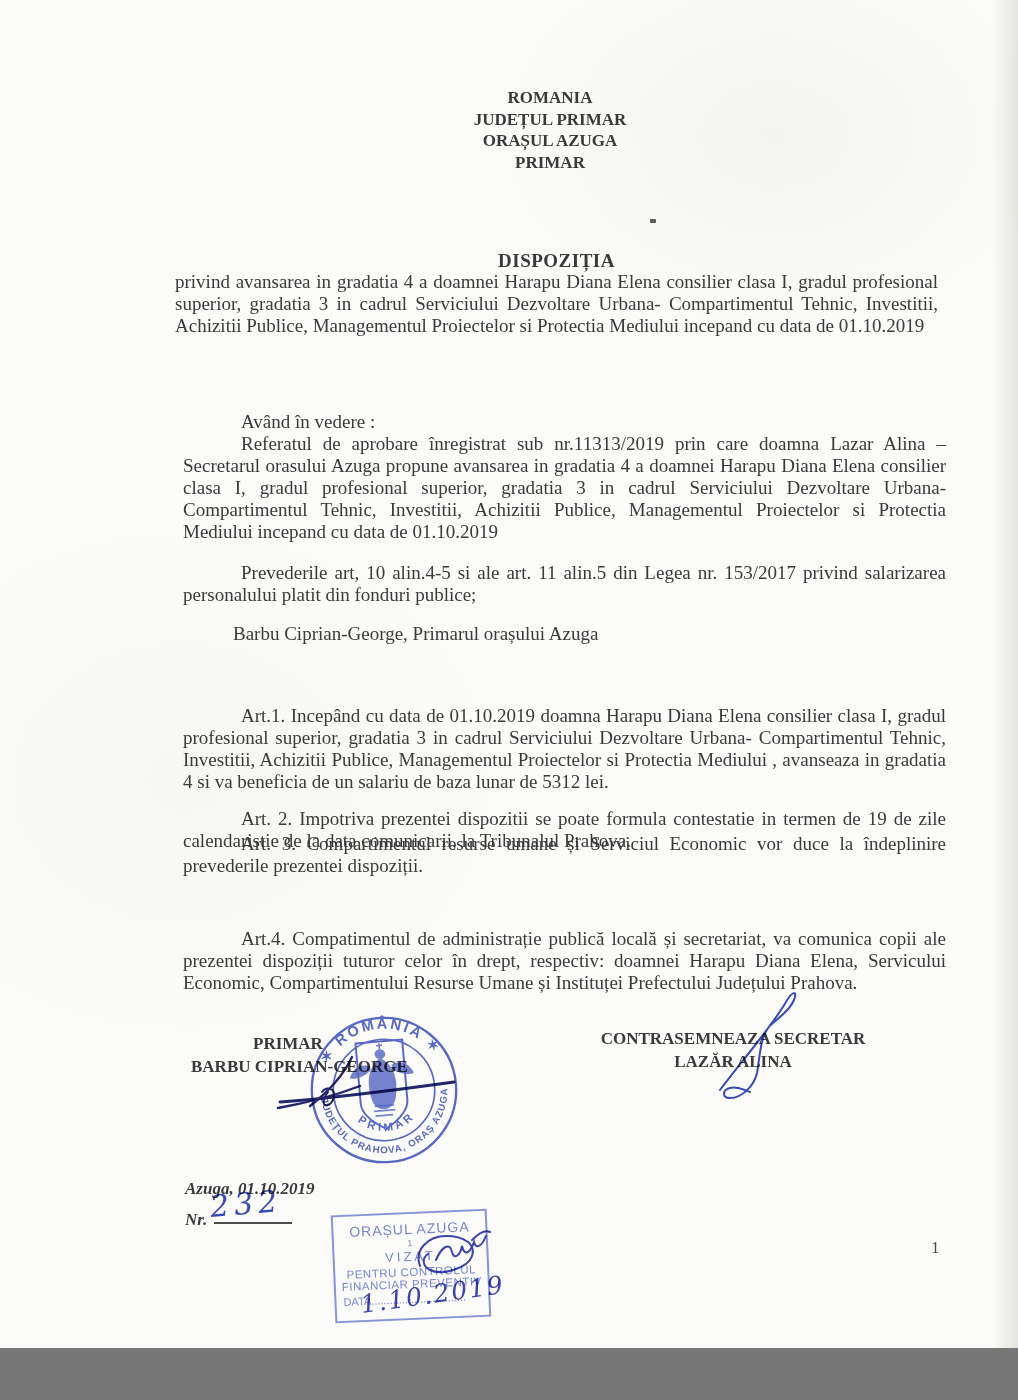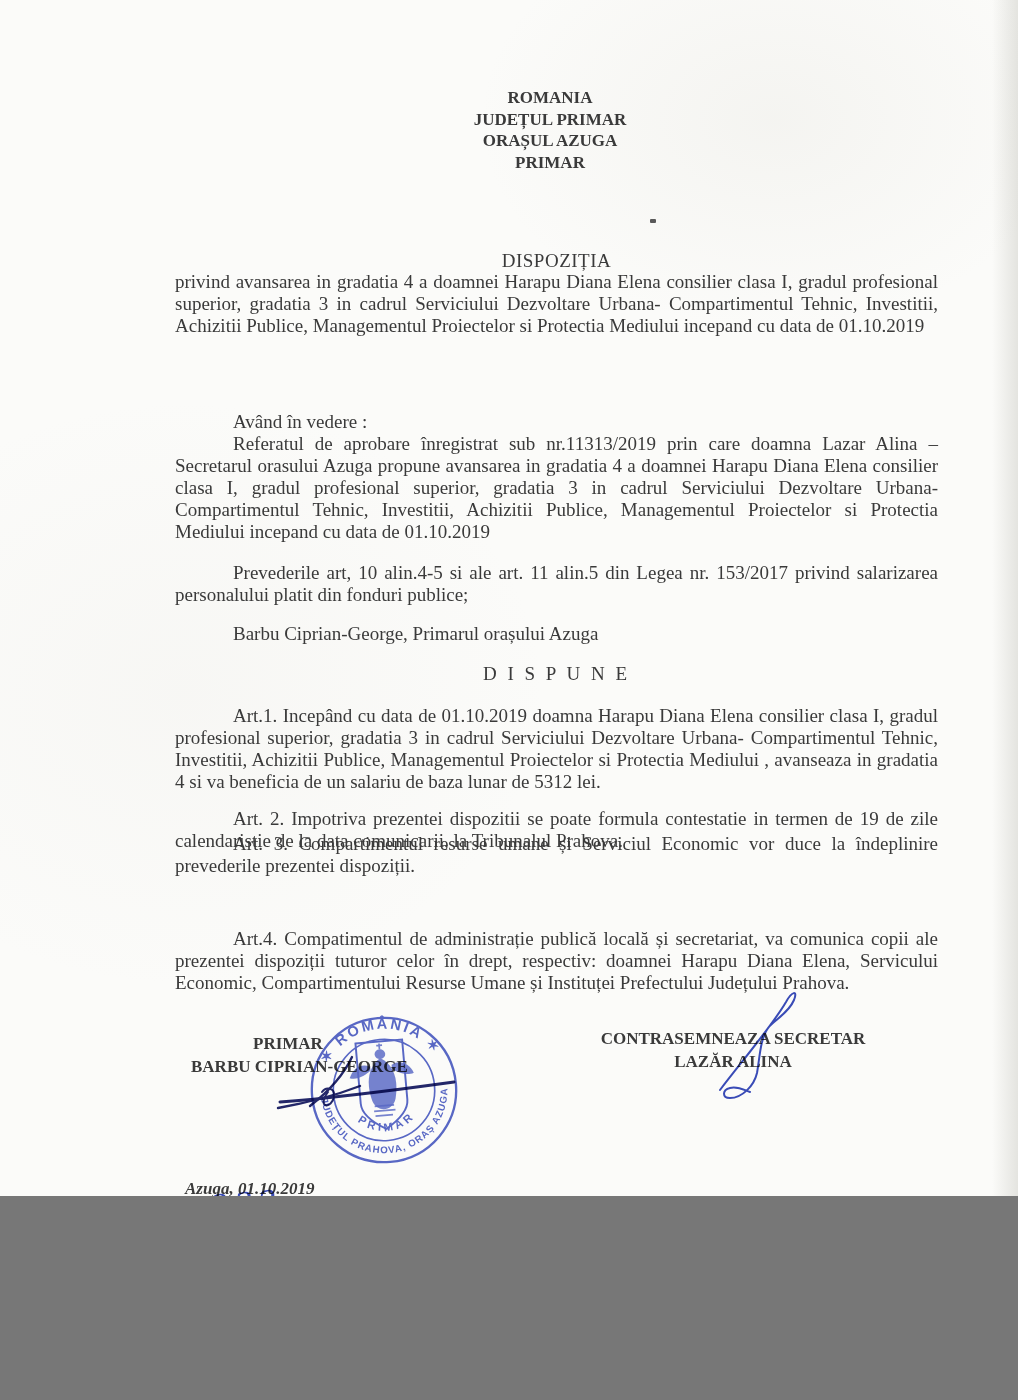--- a/index.html
+++ b/index.html
@@ -5,39 +5,39 @@
   :root{
     --round-stamp-blue:#4355c2;
     --rect-stamp-blue:#7b87d8;
     --ink-dark:#23276b;
     --ink-blue:#3a4cbb;
     --hand-ink:#3c43ae;
     --body-text:#3a3a3a;
   }
   html,body{margin:0;padding:0;background:#777;}
   .page{
-    position:relative;width:1018px;height:1196px;margin:0 auto;
+    position:relative;width:1018px;height:1348px;margin:0 auto;
     background:
       radial-gradient(ellipse 420px 300px at 76% 10%, rgba(210,208,198,.16), transparent 70%),
       radial-gradient(ellipse 520px 420px at 18% 58%, rgba(214,211,203,.10), transparent 70%),
       #fbfbf9;
     overflow:hidden;
     font-family:"Liberation Serif", serif;
     color:var(--body-text);
   }
   .edge-shadow{position:absolute;right:0;top:0;width:26px;height:100%;
     background:linear-gradient(to right, rgba(0,0,0,0), rgba(95,95,78,.15));}
   .letterhead{position:absolute;left:82px;top:87px;width:936px;text-align:center;
     font-weight:bold;font-size:17px;line-height:21.6px;}
-  .center-line{position:absolute;left:175px;width:763px;text-align:center;font-weight:normal;}
+  .center-line{position:absolute;left:175px;width:763px;text-align:center;font-weight:bold;}
   .doc-title{top:250px;font-size:19px;letter-spacing:.5px;}
   .dispune{top:663px;font-size:19px;letter-spacing:3px;}
   .para{position:absolute;left:175px;width:763px;text-align:justify;
     font-size:19px;line-height:21.9px;}
-  .indent{text-indent:58px;}
+  .indent{text-indent:58px;margin-left:8px;}
   .big{font-size:19px;line-height:24px;}
   .bold{font-weight:normal;}
   .sig-label{position:absolute;font-weight:bold;font-size:17px;white-space:nowrap;}
   .sec-block{position:absolute;left:597px;top:1028px;width:272px;text-align:center;
     font-weight:bold;font-size:17px;line-height:22.5px;}
   .stamp-svg{position:absolute;mix-blend-mode:multiply;}
   .sig-svg{position:absolute;mix-blend-mode:multiply;}
   .footer-line{position:absolute;font-weight:bold;font-size:17px;white-space:nowrap;font-style:italic;}
   .hand-number{position:absolute;left:210px;top:1186px;font-family:"DejaVu Serif",serif;
     font-style:italic;font-size:30px;color:var(--ink-blue);letter-spacing:5px;
@@ -79,21 +79,20 @@
   <div class="artifact-dot"></div>
 
   <div class="center-line doc-title">DISPOZIȚIA</div>
   <div class="para" style="top:271px">privind avansarea in gradatia 4 a doamnei Harapu Diana Elena consilier clasa I, gradul profesional superior, gradatia 3 in cadrul Serviciului Dezvoltare Urbana- Compartimentul Tehnic, Investitii, Achizitii Publice, Managementul Proiectelor si Protectia Mediului incepand cu data de  01.10.2019</div>
 
   <div class="para indent" style="top:411px">Având în vedere :</div>
   <div class="para indent" style="top:433px">Referatul de aprobare înregistrat sub nr.11313/2019  prin care doamna Lazar Alina – Secretarul orasului Azuga propune avansarea in gradatia 4 a doamnei Harapu Diana Elena consilier clasa I, gradul profesional superior, gradatia 3 in cadrul Serviciului Dezvoltare Urbana- Compartimentul Tehnic, Investitii, Achizitii Publice, Managementul Proiectelor si Protectia Mediului incepand cu data de 01.10.2019</div>
   <div class="para indent" style="top:562px">Prevederile art, 10 alin.4-5 si ale art. 11 alin.5 din Legea nr. 153/2017 privind salarizarea personalului platit din fonduri publice;</div>
 
   <div class="para bold" style="top:623px;padding-left:58px;width:705px">Barbu Ciprian-George, Primarul orașului Azuga</div>
-  <div class="center-line dispune">D I S P U N E</div>
 
   <div class="para indent" style="top:705px"><span class="bold">Art.1.</span><span> Incepând cu data de 01.10.2019 doamna Harapu Diana Elena consilier clasa I, gradul profesional superior, gradatia 3 in cadrul Serviciului Dezvoltare Urbana- Compartimentul Tehnic, Investitii, Achizitii Publice, Managementul Proiectelor si Protectia Mediului , avanseaza in gradatia 4 si va beneficia de  un salariu de baza lunar de 5312 lei.</span></div>
   <div class="para indent" style="top:808px"><span class="bold">Art. 2.</span><span> Impotriva prezentei dispozitii se poate formula contestatie in termen de 19 de zile calendaristie de la data comunicarii, la Tribunalul Prahova.</span></div>
   <div class="para indent" style="top:833px"><span class="bold">Art. 3.</span><span> Compartimentul resurse umane și Serviciul Economic vor duce la îndeplinire prevederile prezentei dispoziții.</span></div>
   <div class="para indent" style="top:928px"><span class="bold">Art.4.</span><span> Compatimentul de administrație publică locală și secretariat,  va comunica copii ale prezentei dispoziții tuturor celor în drept, respectiv: doamnei Harapu Diana Elena,  Servicului Economic, Compartimentului Resurse Umane și Instituței Prefectului Județului Prahova.</span></div>
 
   <div class="sig-label" style="left:253px;top:1034px">PRIMAR</div>
   <div class="sig-label" style="left:191px;top:1057px">BARBU CIPRIAN-GEORGE</div>
 
   <div class="sec-block">

